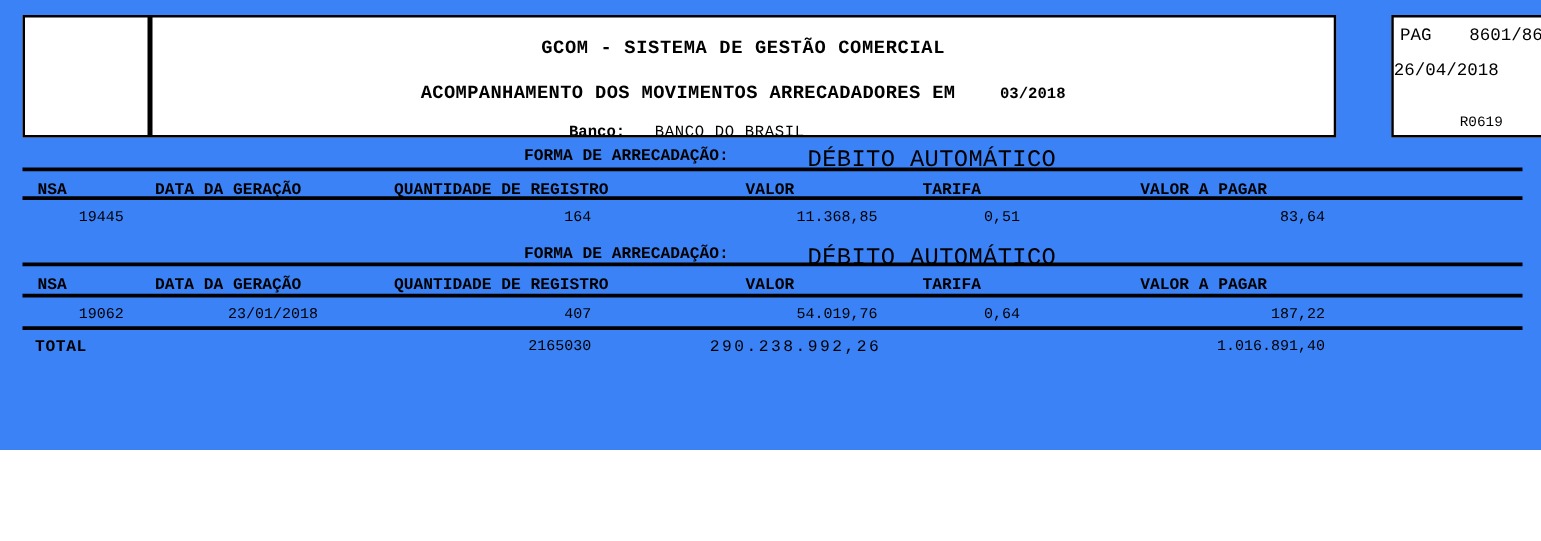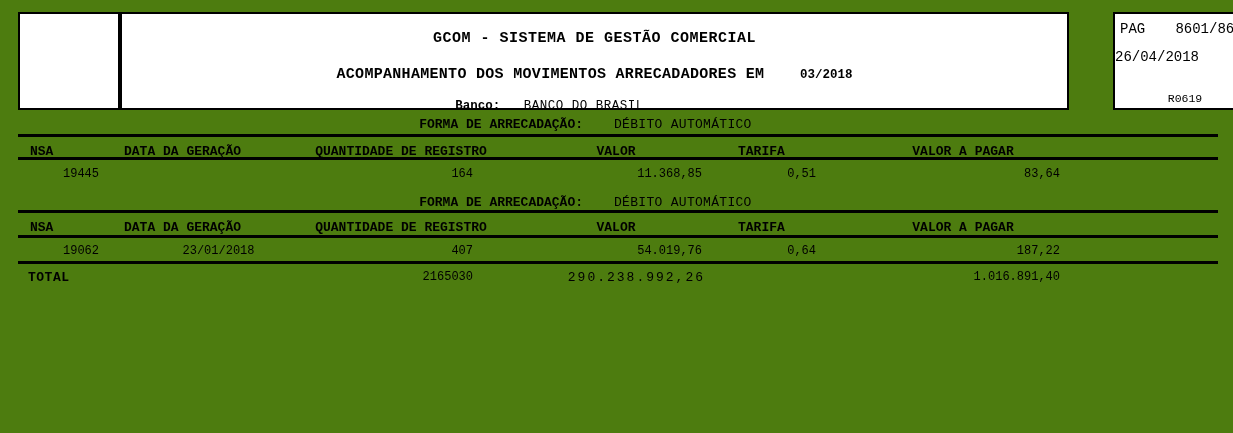--- a/index.html
+++ b/index.html
@@ -1,18 +1,18 @@
 <!DOCTYPE html>
 <html><head>
 <meta charset="utf-8">
 <style>
   * { margin:0; padding:0; box-sizing:border-box; }
   html,body { background:#fff; }
   #page {
-    position:relative; width:1233px; height:433px; background:#4d7c0f;
+    position:relative; width:1233px; height:360px; background:#3b82f6;
     font-family:"Liberation Mono","DejaVu Sans Mono",monospace;
     color:#000; overflow:hidden;
   }
   .abs { position:absolute; white-space:nowrap; }
   
   .hbox { position:absolute; top:12px; height:98px; border:2px solid #000; background:#fff; }
   .box-left   { left:18px;   width:102px; }
   .box-center { left:120px;  width:949px; }
   .box-right  { left:1069px; width:144px;margin-left:44px; }
   .title    { top:16px; left:0; width:100%; text-align:center; font-weight:bold; font-size:15px; letter-spacing:0.5px; }
@@ -27,21 +27,21 @@
   .hr-date  { top:35px; left:0; width:100%; text-align:left; font-size:14px; }
   .hr-time  { top:51px; left:0; width:100%; text-align:center; font-size:14px; }
   .hr-code  { top:78px; left:0; width:100%; text-align:center; font-size:11.5px; }
   
   .rule { position:absolute; left:18px; width:1200px; height:3px; background:#000; }
   .rule1 { top:134px; } .rule2 { top:157px; }
   .rule3 { top:210px; } .rule4 { top:235px; }
   .rule5 { top:261px; }
   
   .forma-label { font-weight:bold; font-size:13px; right:650px; }
-  .forma-value { font-size:13px; left:614px; letter-spacing:0.3px; }
+  .forma-value { font-size:19px; left:646px; letter-spacing:0.3px; }
   .forma-y1 { top:117px; } .forma-y2 { top:195px; }
   
   .hdr-y1 { top:144px; } .hdr-y2 { top:220px; }
   .row-y1 { top:167px; } .row-y2 { top:244px; }
   .tot-y  { top:270px; }
   .hc { font-weight:bold; font-size:13px; }
   .vc { font-size:12px;margin-left:36px; }
   .hc-nsa    { left:30px; }
   .hc-data   { left:110px; width:145px; text-align:center; }
   .hc-qtd    { left:310px; width:182px; text-align:center; }

